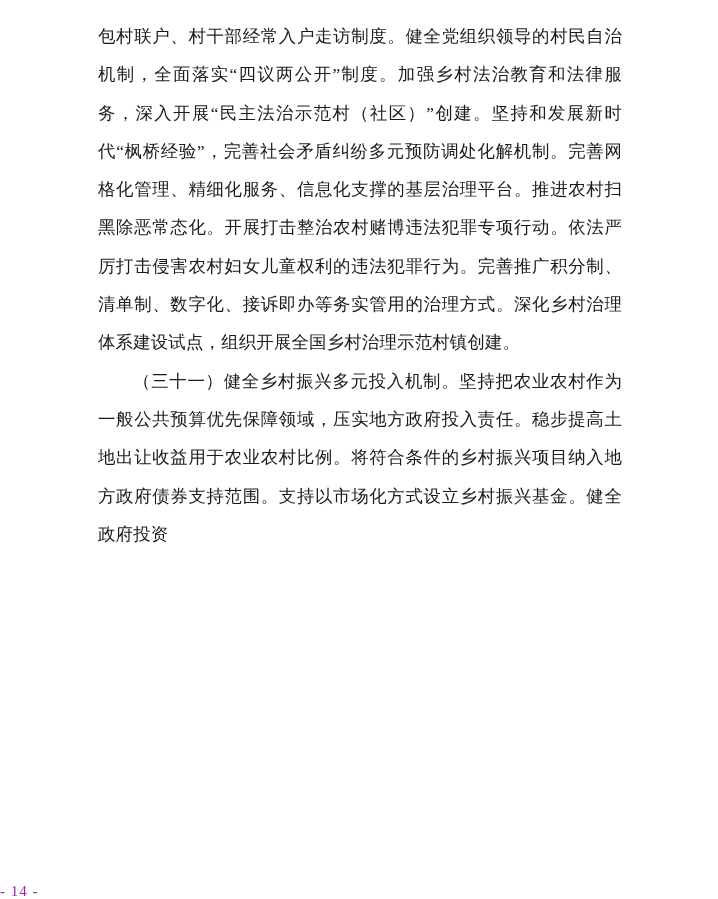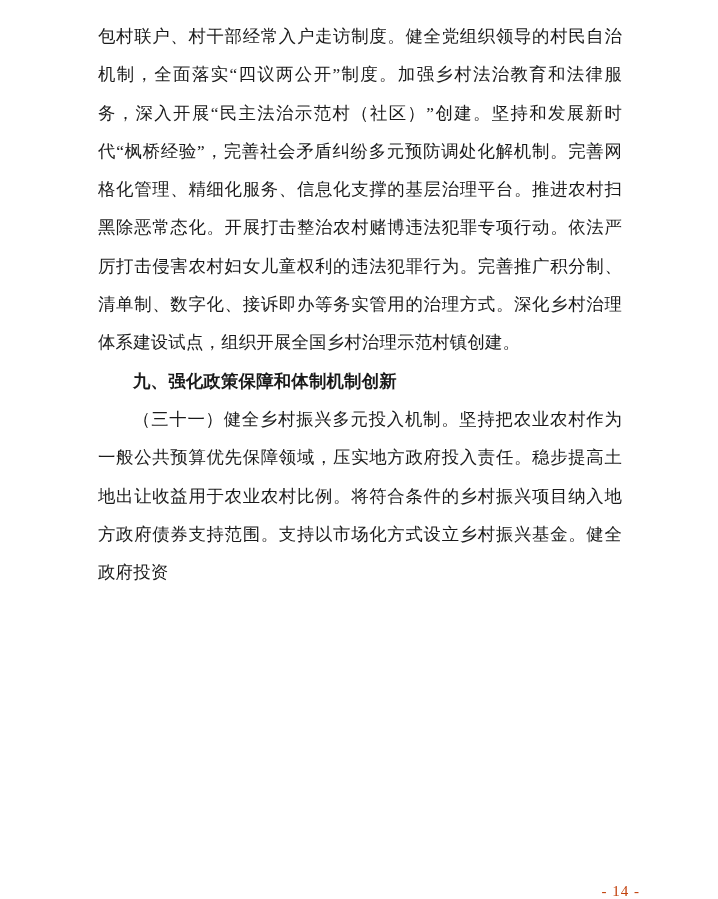--- a/index.html
+++ b/index.html
@@ -52,36 +52,35 @@
     font-weight: bold;
     text-indent: 35px;
     letter-spacing: 0.2px;
     font-family: "Liberation Sans", "DejaVu Sans", sans-serif;
   }
   .footer {
     position: absolute;
     left: 0;
     top: 872px;
     width: 640px;
-    text-align: right;
+    text-align: left;
     font-size: 15px;
     font-family: "Liberation Serif", "DejaVu Serif", serif;
-    color: #c2410c;
+    color: #a21caf;
     letter-spacing: 1px;
   }
 </style>
 </head>
 <body>
 
 <div class="page">
   <div class="content">
 
     <p class="body">包村联户、村干部经常入户走访制度。健全党组织领导的村民自治机制，全面落实“四议两公开”制度。加强乡村法治教育和法律服务，深入开展“民主法治示范村（社区）”创建。坚持和发展新时代“枫桥经验”，完善社会矛盾纠纷多元预防调处化解机制。完善网格化管理、精细化服务、信息化支撑的基层治理平台。推进农村扫黑除恶常态化。开展打击整治农村赌博违法犯罪专项行动。依法严厉打击侵害农村妇女儿童权利的违法犯罪行为。完善推广积分制、清单制、数字化、接诉即办等务实管用的治理方式。深化乡村治理体系建设试点，组织开展全国乡村治理示范村镇创建。</p>
 
 
-    <h2 class="section">九、强化政策保障和体制机制创新</h2>
 
     <p class="indent">（三十一）健全乡村振兴多元投入机制。坚持把农业农村作为一般公共预算优先保障领域，压实地方政府投入责任。稳步提高土地出让收益用于农业农村比例。将符合条件的乡村振兴项目纳入地方政府债券支持范围。支持以市场化方式设立乡村振兴基金。健全政府投资</p>
 
   </div>
 
   <div class="footer">- 14 -</div>
 </div>
 
 </body></html>

